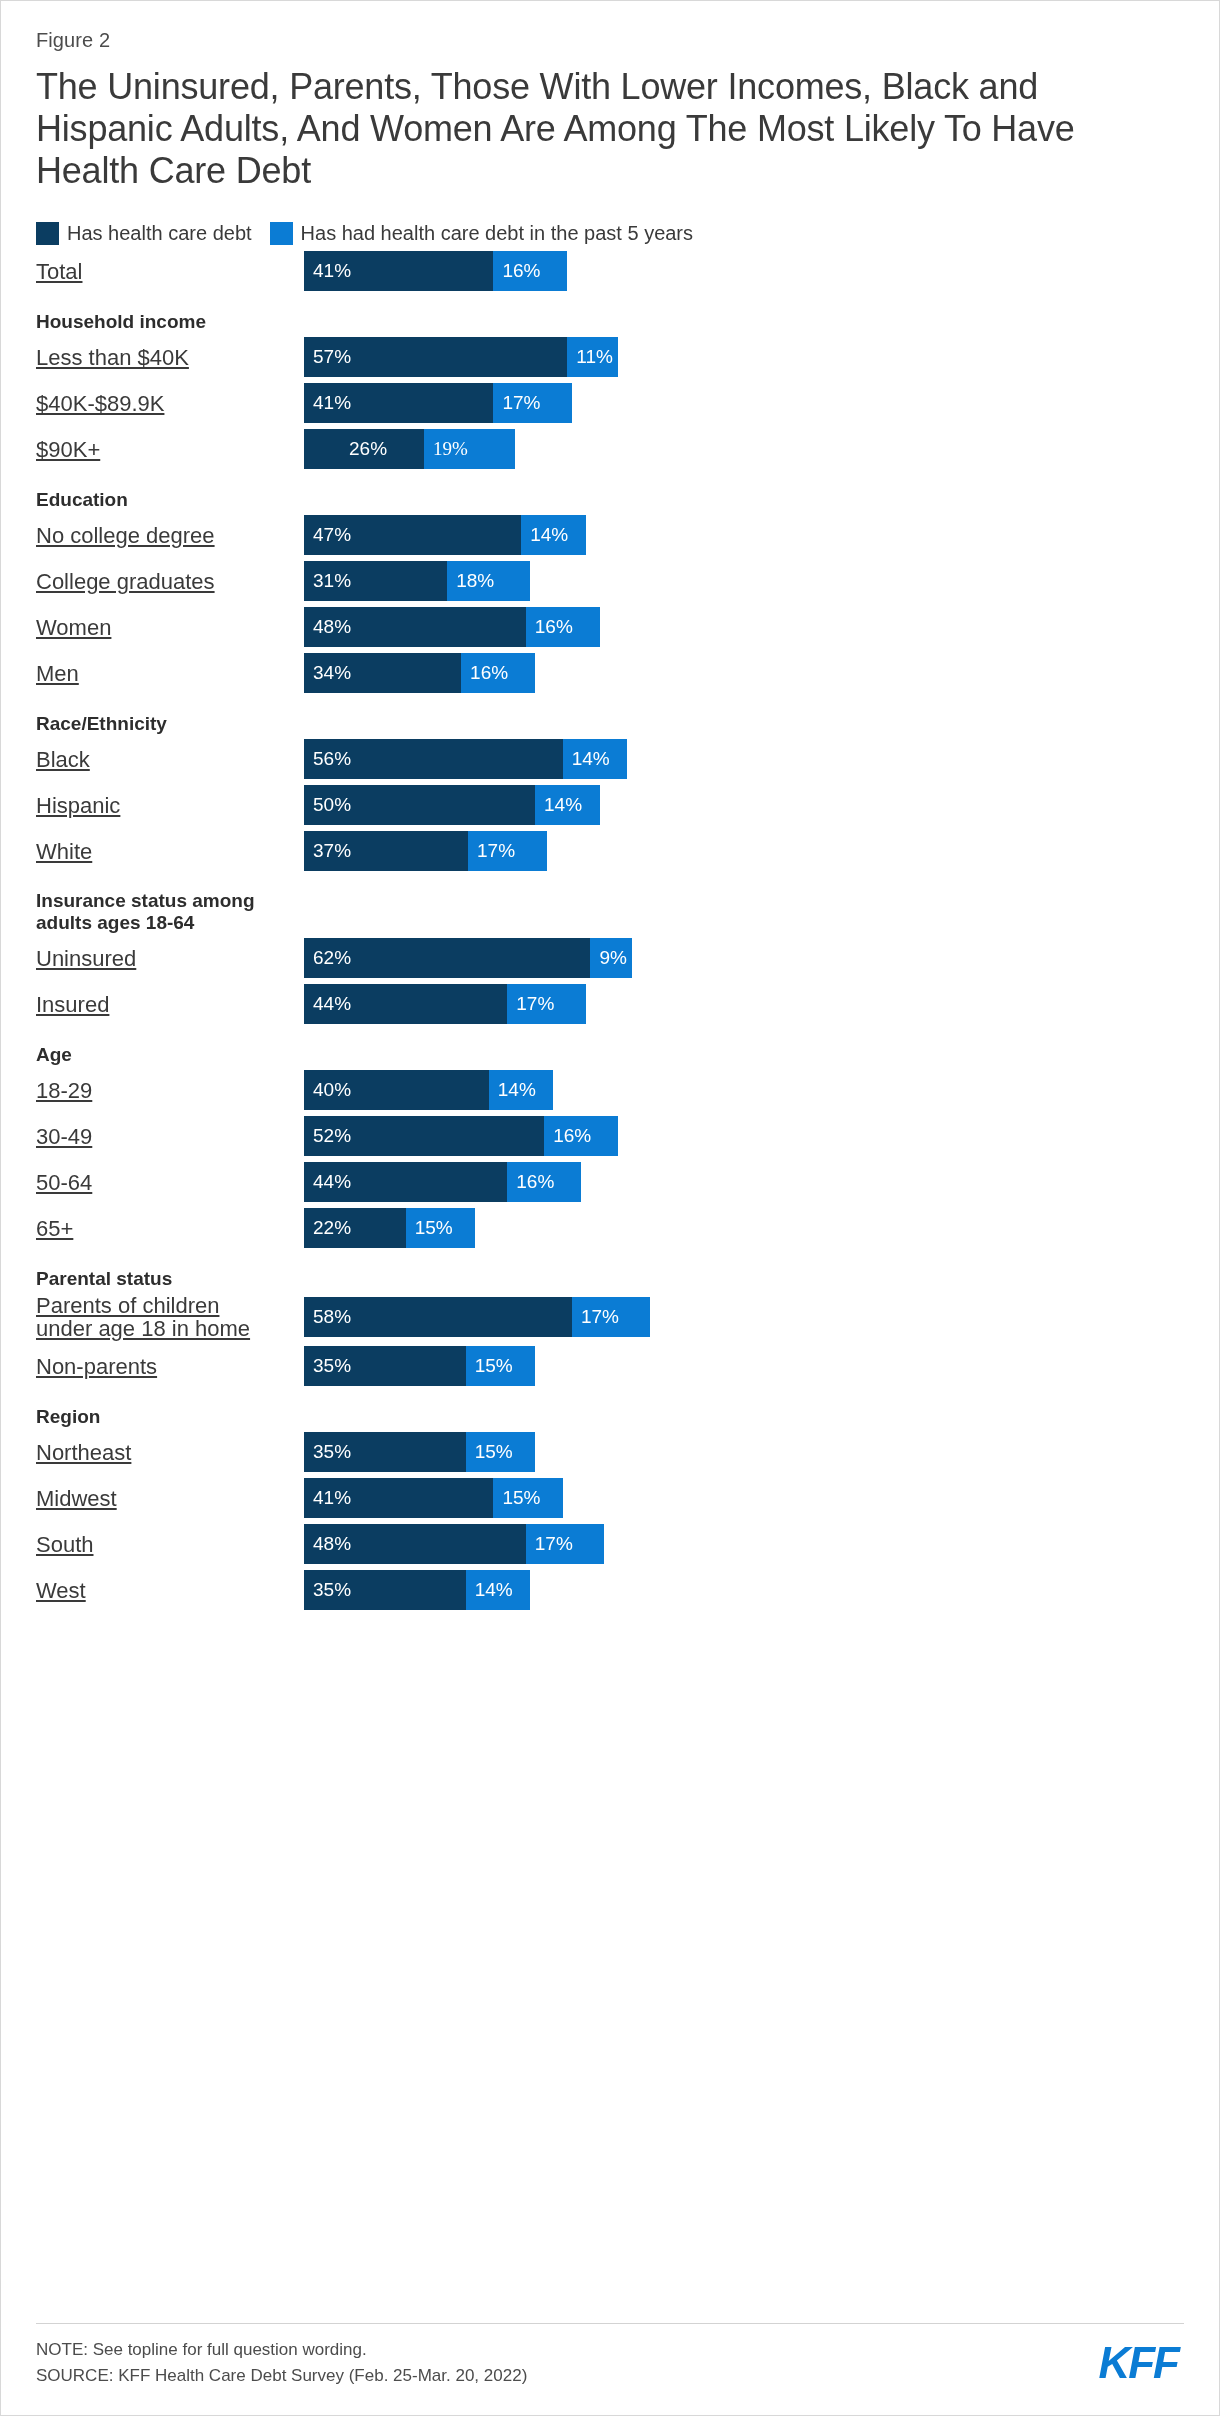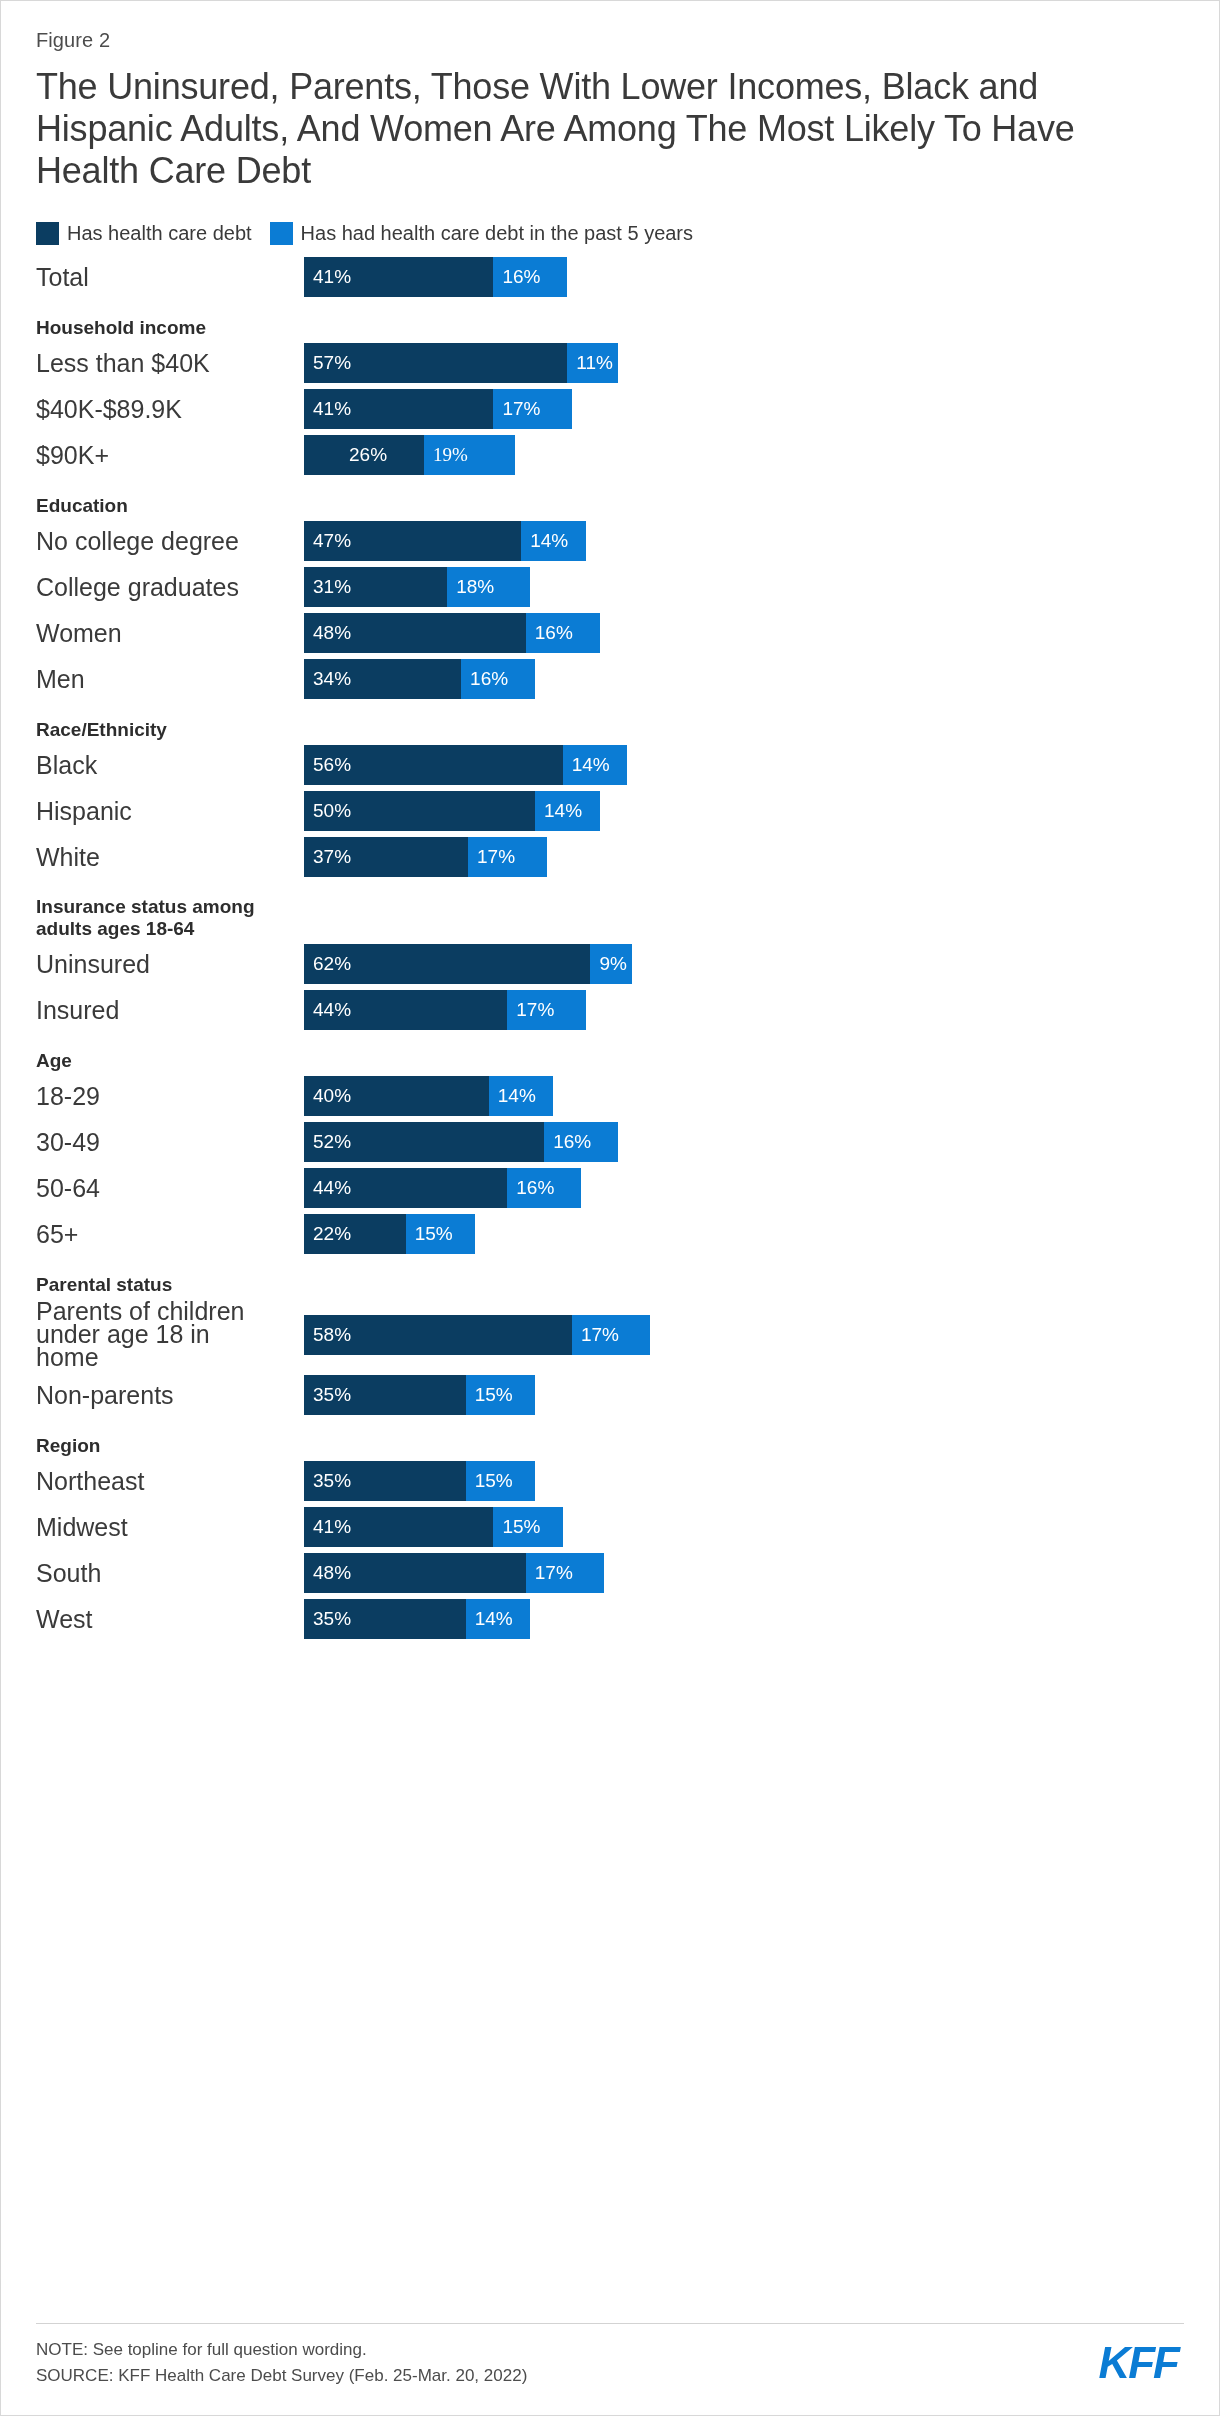--- a/index.html
+++ b/index.html
@@ -33,21 +33,21 @@
     font-weight:400;
     margin:0;
     letter-spacing:-.2px;
     max-width:1120px;
   }
   
   .legend{
     display:flex;
     align-items:center;
     margin-top:30px;
-    margin-bottom:12px;
+    margin-bottom:6px;
   }
   .legend-item{display:flex;align-items:center;margin-right:18px;}
   .legend-swatch{
     width:23px;height:23px;
     display:inline-block;
     margin-right:8px;
   }
   .legend-text{
     font-size:20px;
     color:#3a3a3a;
@@ -69,25 +69,26 @@
   .grp-head.two-line{line-height:22px;}
   .row{
     display:flex;
     align-items:center;
     min-height:40px;
     margin-bottom:6px;
   }
   .row-label{
     width:268px;
     flex:0 0 268px;
-    font-size:25px;
+    font-size:22px;
     color:#3a3a3a;
     line-height:23px;
     padding-right:26px;
     box-sizing:border-box;
+    text-decoration:underline;
   }
   .bar-wrap{
     flex:1 1 auto;
     display:flex;
     align-items:stretch;
     height:40px;
   }
   .seg{
     height:40px;
     display:flex;

